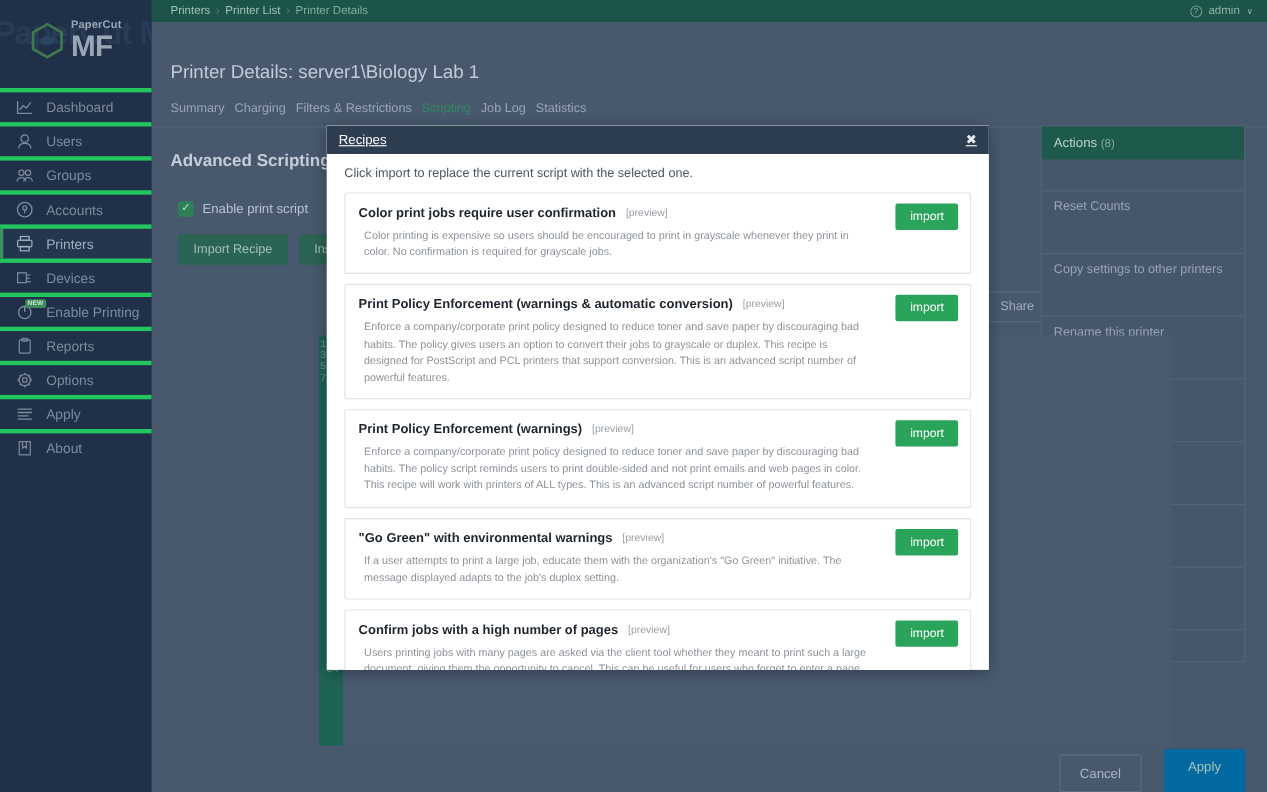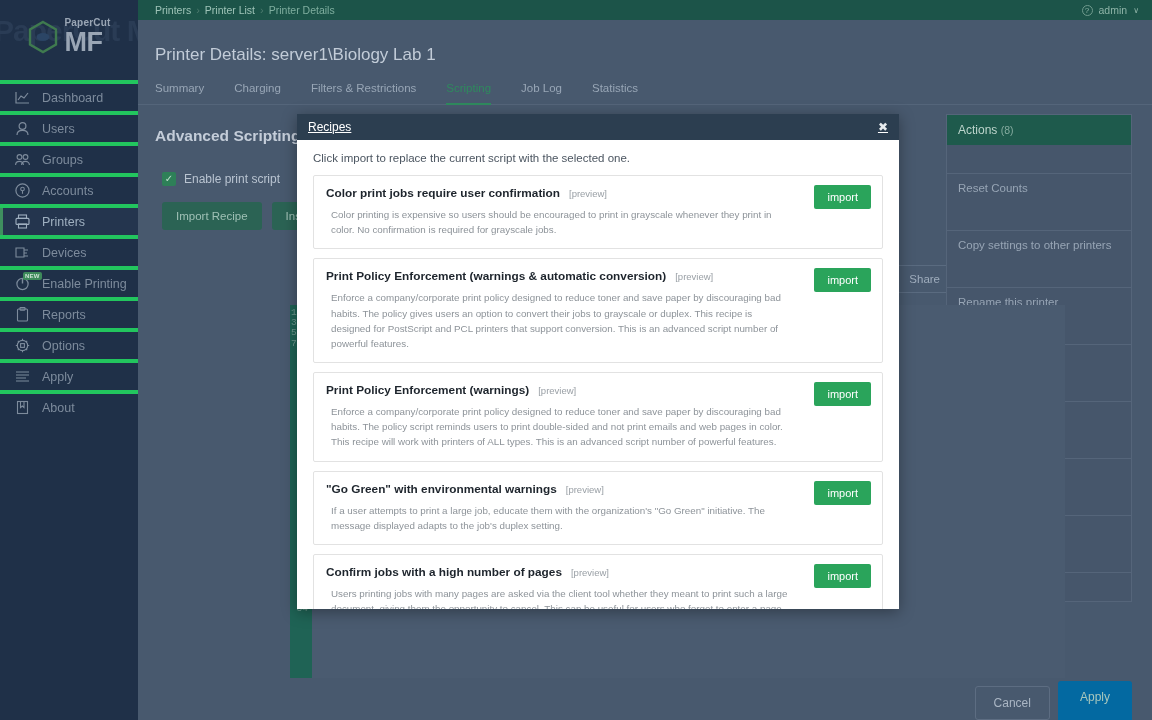--- a/index.html
+++ b/index.html
@@ -72,24 +72,24 @@
     width: 11px; height: 11px; border-radius: 50%;
     border: 1px solid #6f9a8d; color:#8fb4a8;
     font-size: 8px; line-height: 9px; text-align: center;
   }
   .caret-d { font-size: 8px; }
 
   
   .page { position: absolute; left: 138px; top: 20px; right: 0; bottom: 0; background: #48596e; }
   .page-title {
     color: #c2ccd8; font-size: 17px; font-weight: 400;
-    padding: 25px 0 0 17px;
+    padding: 36px 0 0 17px;
   }
   .tabs {
-    display: flex; gap: 30px; padding: 17px 0 0 17px;
+    display: flex; gap: 9px; padding: 17px 0 0 17px;
     border-bottom: 1px solid #54657a;
     position: relative;
   }
   .tab {
     color: #98a6b6; font-size: 11.5px; padding-bottom: 9px; cursor: pointer;
     border-bottom: 2px solid transparent; margin-bottom: -1px;
   }
   .tab.active { color: #2f8a5e; border-bottom-color: #2f8a5e; }
 
   .section-head {
@@ -145,21 +145,21 @@
     background: #1e5a4c; color: #bcd4cb; font-size: 12px;
     padding: 8px 11px;
   }
   .actions-head .cnt { color: #85ab9f; font-size: 10.5px; }
   .action-item {
     padding: 8px 11px; color: #97a5b5; font-size: 11.5px;
     border-top: 1px solid #55657a; cursor: pointer; margin-top: 28px;
   }
 
   
-  .footer { position: absolute; right: 20px; bottom: 0; display: flex; gap: 8px; align-items: flex-end; }
+  .footer { position: absolute; right: 20px; bottom: 0; display: flex; gap: 20px; align-items: flex-end; }
   .btn-cancel {
     border: 1px solid #5d6d82; background: transparent; color: #aab6c4;
     font-size: 12px; padding: 9px 18px; border-radius: 3px; cursor: pointer;
     font-family: "Liberation Sans", sans-serif;
   }
   .btn-apply {
     border: none; background: #0369a1; color: #a8c7bd;
     font-size: 12px; padding: 9px 22px 16px 22px; border-radius: 3px 3px 0 0; cursor: pointer;
     font-family: "Liberation Sans", sans-serif;
   }

